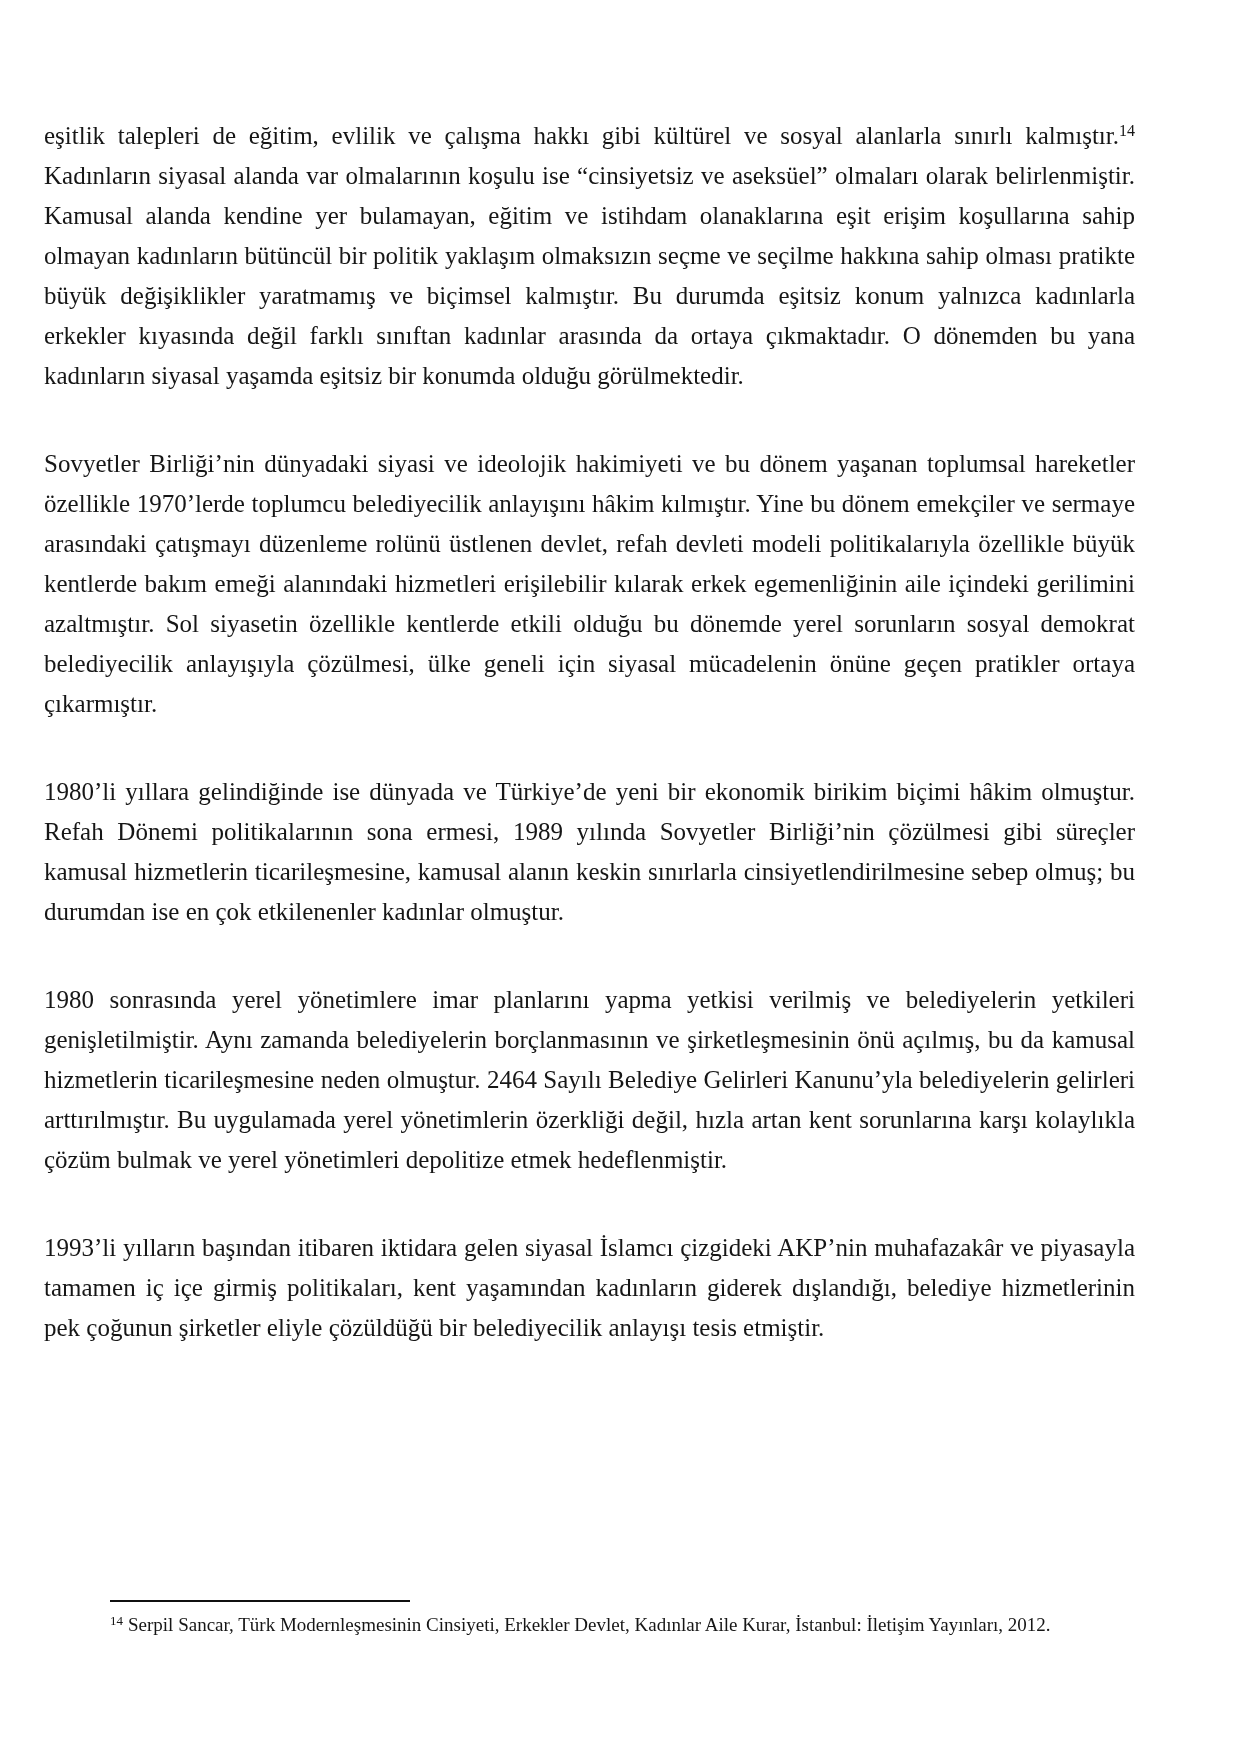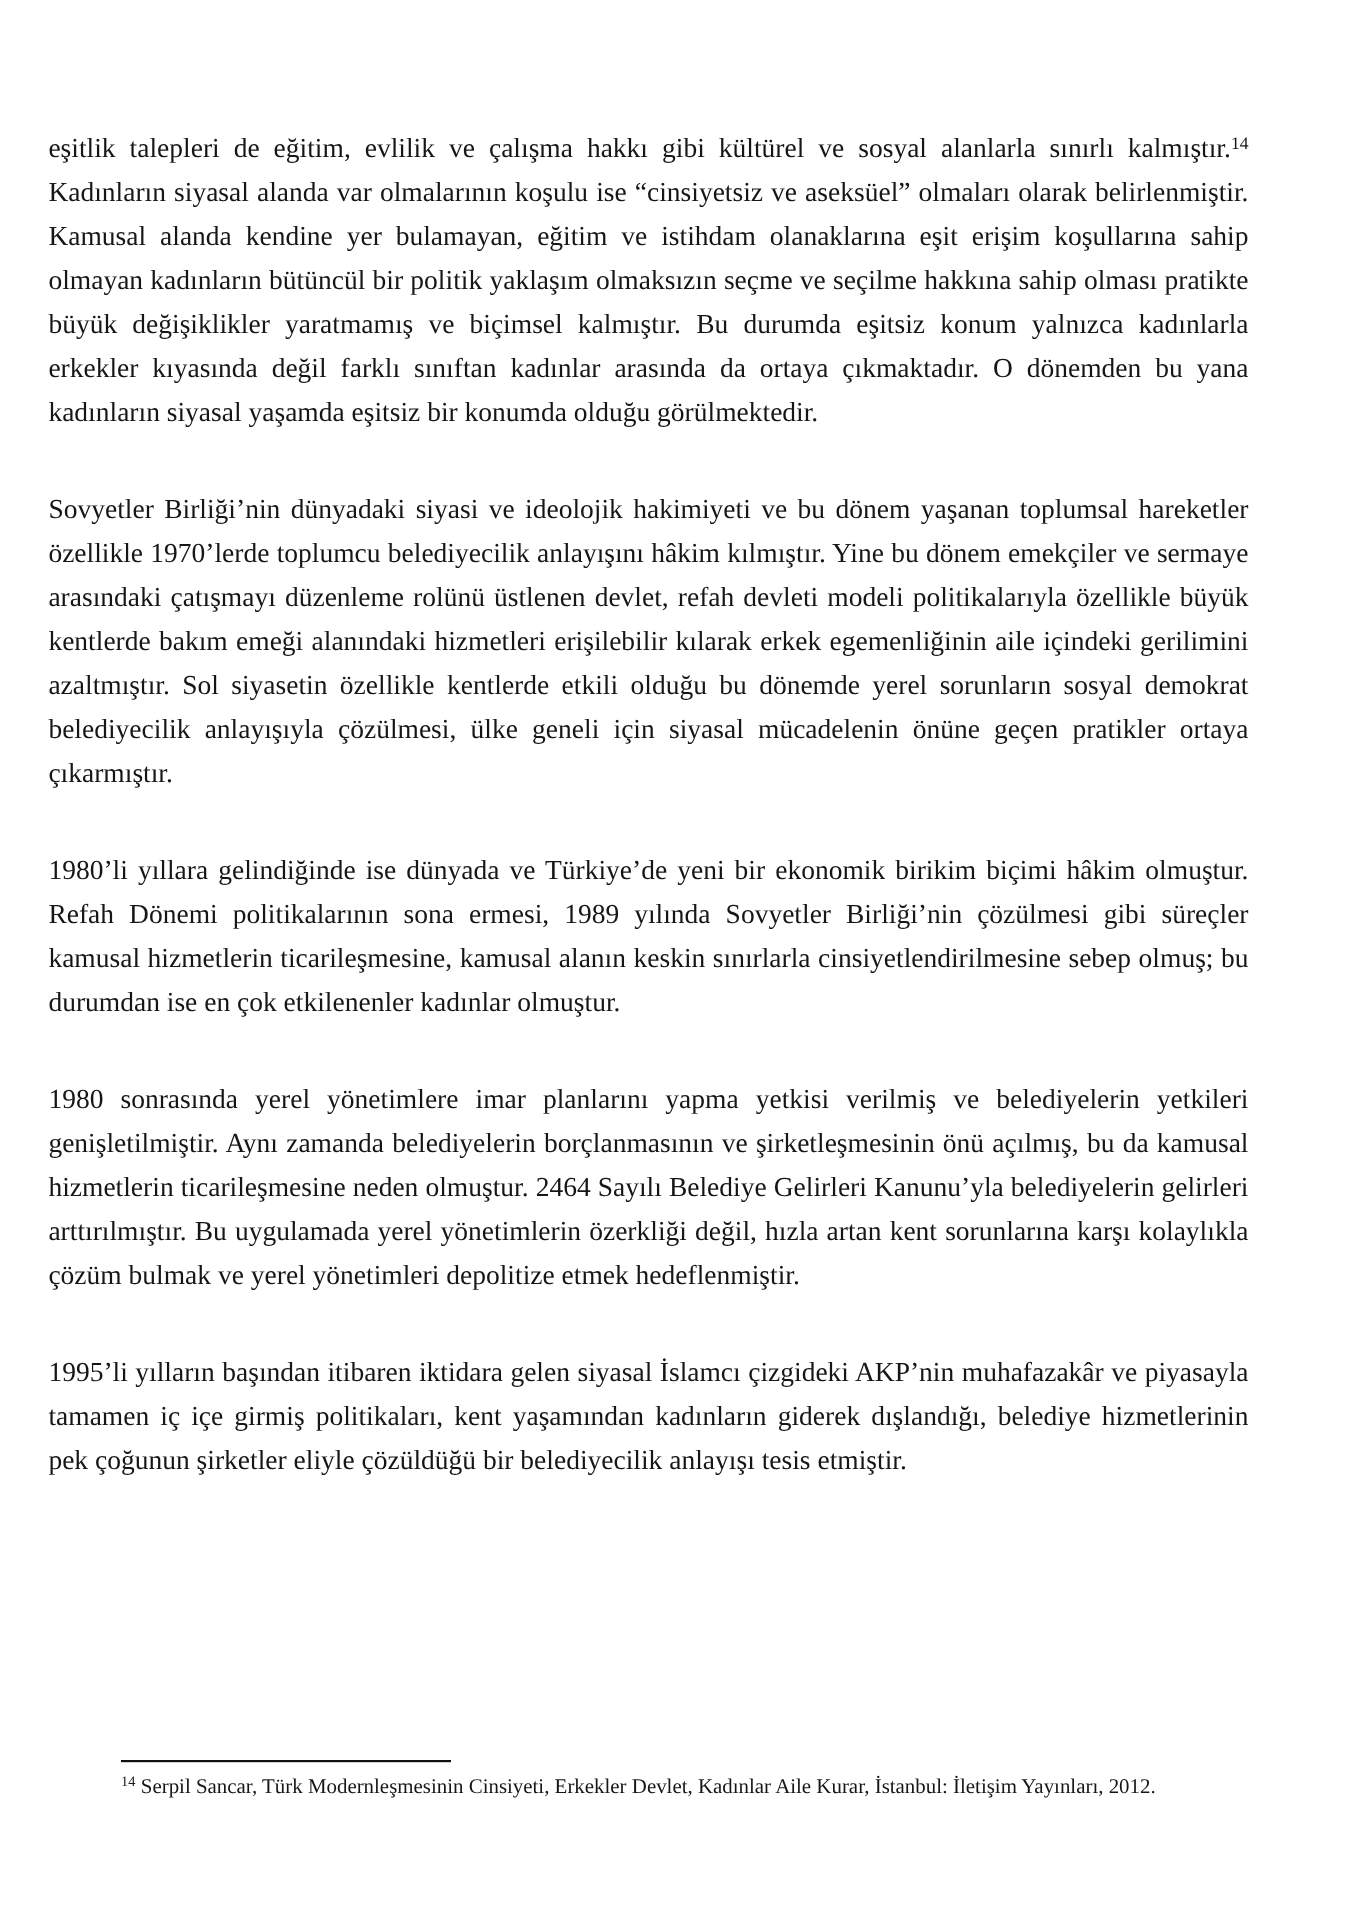--- a/index.html
+++ b/index.html
@@ -66,21 +66,21 @@
   <div class="content">
 
     <p class="para"><span>eşitlik talepleri de eğitim, evlilik ve çalışma hakkı gibi kültürel ve sosyal alanlarla sınırlı kalmıştır.</span><sup class="fnref">14</sup><span> Kadınların siyasal alanda var olmalarının koşulu ise “cinsiyetsiz ve aseksüel” olmaları olarak belirlenmiştir. Kamusal alanda kendine yer bulamayan, eğitim ve istihdam olanaklarına eşit erişim koşullarına sahip olmayan kadınların bütüncül bir politik yaklaşım olmaksızın seçme ve seçilme hakkına sahip olması pratikte büyük değişiklikler yaratmamış ve biçimsel kalmıştır. Bu durumda eşitsiz konum yalnızca kadınlarla erkekler kıyasında değil farklı sınıftan kadınlar arasında da ortaya çıkmaktadır. O dönemden bu yana kadınların siyasal yaşamda eşitsiz bir konumda olduğu görülmektedir.</span></p>
 
     <p class="para">Sovyetler Birliği’nin dünyadaki siyasi ve ideolojik hakimiyeti ve bu dönem yaşanan toplumsal hareketler özellikle 1970’lerde toplumcu belediyecilik anlayışını hâkim kılmıştır. Yine bu dönem emekçiler ve sermaye arasındaki çatışmayı düzenleme rolünü üstlenen devlet, refah devleti modeli politikalarıyla özellikle büyük kentlerde bakım emeği alanındaki hizmetleri erişilebilir kılarak erkek egemenliğinin aile içindeki gerilimini azaltmıştır. Sol siyasetin özellikle kentlerde etkili olduğu bu dönemde yerel sorunların sosyal demokrat belediyecilik anlayışıyla çözülmesi, ülke geneli için siyasal mücadelenin önüne geçen pratikler ortaya çıkarmıştır.</p>
 
     <p class="para">1980’li yıllara gelindiğinde ise dünyada ve Türkiye’de yeni bir ekonomik birikim biçimi hâkim olmuştur. Refah Dönemi politikalarının sona ermesi, 1989 yılında Sovyetler Birliği’nin çözülmesi gibi süreçler kamusal hizmetlerin ticarileşmesine, kamusal alanın keskin sınırlarla cinsiyetlendirilmesine sebep olmuş; bu durumdan ise en çok etkilenenler kadınlar olmuştur.</p>
 
     <p class="para">1980 sonrasında yerel yönetimlere imar planlarını yapma yetkisi verilmiş ve belediyelerin yetkileri genişletilmiştir. Aynı zamanda belediyelerin borçlanmasının ve şirketleşmesinin önü açılmış, bu da kamusal hizmetlerin ticarileşmesine neden olmuştur. 2464 Sayılı Belediye Gelirleri Kanunu’yla belediyelerin gelirleri arttırılmıştır. Bu uygulamada yerel yönetimlerin özerkliği değil, hızla artan kent sorunlarına karşı kolaylıkla çözüm bulmak ve yerel yönetimleri depolitize etmek hedeflenmiştir.</p>
 
-    <p class="para">1995’li yılların başından itibaren iktidara gelen siyasal İslamcı çizgideki AKP’nin muhafazakâr ve piyasayla tamamen iç içe girmiş politikaları, kent yaşamından kadınların giderek dışlandığı, belediye hizmetlerinin pek çoğunun şirketler eliyle çözüldüğü bir belediyecilik anlayışı tesis etmiştir.</p>
+    <p class="para">1993’li yılların başından itibaren iktidara gelen siyasal İslamcı çizgideki AKP’nin muhafazakâr ve piyasayla tamamen iç içe girmiş politikaları, kent yaşamından kadınların giderek dışlandığı, belediye hizmetlerinin pek çoğunun şirketler eliyle çözüldüğü bir belediyecilik anlayışı tesis etmiştir.</p>
 
   </div>
 
   <div class="footnote-area">
     <div class="fn-separator"></div>
     <p class="fn-text"><sup class="fn-marker">14</sup><span class="fn-body">Serpil Sancar, Türk Modernleşmesinin Cinsiyeti, Erkekler Devlet, Kadınlar Aile Kurar, İstanbul: İletişim Yayınları, 2012.</span></p>
   </div>
 
 </div>
 

